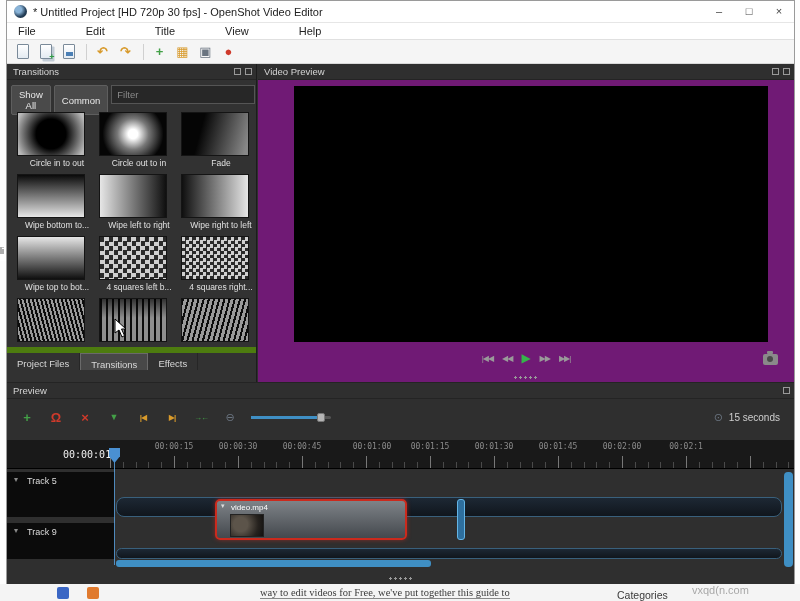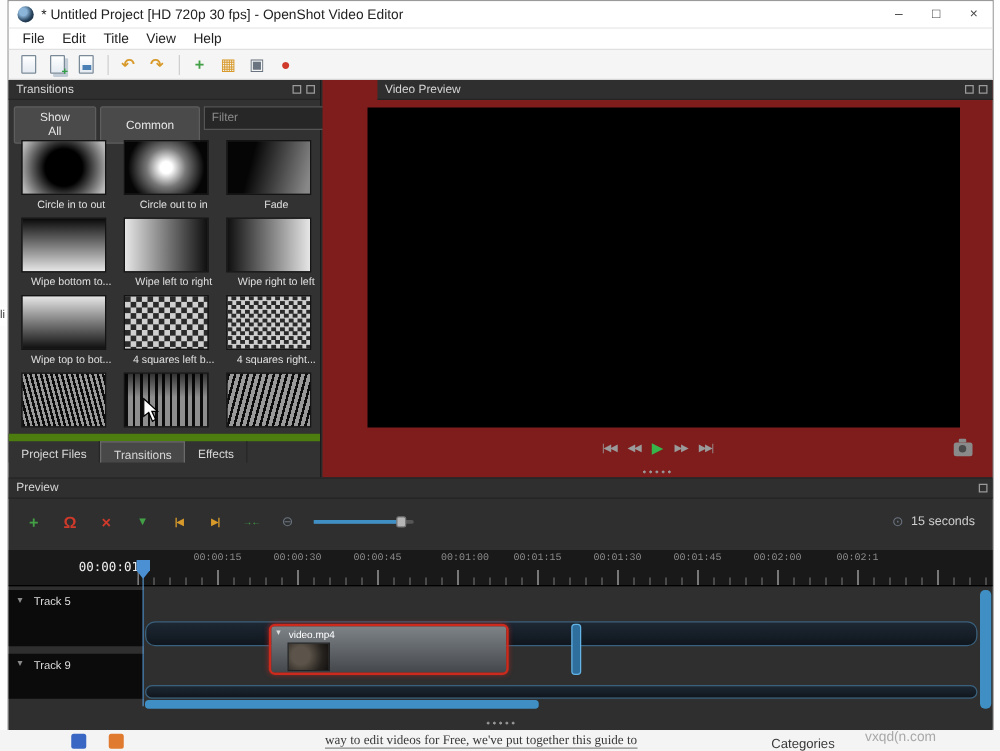--- a/index.html
+++ b/index.html
@@ -11,21 +11,21 @@
   .window { position:absolute; left:6px; top:0; width:789px; height:584px;
             background:#ececec; border:1px solid #9a9a9a; }
   .titlebar { position:absolute; left:0; top:0; right:0; height:22px; background:#fff;
               display:flex; align-items:center; border-bottom:1px solid #e6e6e6; }
   .logo { width:13px; height:13px; border-radius:50%; margin:0 6px 0 7px;
           background:radial-gradient(circle at 35% 35%, #8ab4d8 0 25%, #27425c 60%, #0e1c29 100%); }
   .title-text { font-size:11px; color:#222; }
   .win-btns { margin-left:auto; display:flex; }
   .win-btn { width:30px; height:21px; text-align:center; line-height:21px; font-size:11px; color:#444; }
   .menubar { position:absolute; left:0; top:22px; right:0; height:17px; background:#fff;
-             border-bottom:1px solid #e0e0e0; display:flex; align-items:center; padding-left:4px; }
+             border-bottom:1px solid #e0e0e0; display:flex; align-items:center; padding-left:4px;gap:36px; }
   .menu-item { font-size:11px; color:#222; padding:0 7px; }
   .toolbar { position:absolute; left:0; top:39px; right:0; height:24px; background:#f5f5f5;
              border-bottom:1px solid #d8d8d8; display:flex; align-items:center; padding-left:5px; }
   .tbtn { width:21px; height:20px; display:flex; align-items:center; justify-content:center;
           font-size:13px; margin-right:2px; }
   .sep { width:1px; height:16px; background:#d0d0d0; margin:0 5px; }
   .pg { width:12px; height:15px; background:linear-gradient(#fff,#e4ebf2); border:1px solid #7a8a99;
         border-radius:1px; position:relative; }
   .pg.stack { box-shadow:2.5px 2.5px 0 #c2ccd6; }
   .pg .badge { position:absolute; right:-4px; bottom:-4px; font-size:9px; font-weight:bold; color:#2f9e44; }
@@ -42,21 +42,21 @@
            border-bottom:1px solid #242424; }
   .phead .ptitle { font-size:9.5px; color:#d5d5d5; padding-left:6px; }
   .dock { width:7px; height:7px; border:1px solid #9a9a9a; display:inline-block; margin-right:4px; }
   .phead .spring { margin-left:auto; }
 
   
   .panel-trans { position:absolute; left:0; top:0; width:250px; height:318px; background:#323232;
                  border-right:1px solid #1c1c1c; }
   .filter-row { position:absolute; left:4px; right:4px; top:21px; height:19px; display:flex; gap:3px; }
   .ghost-btn { background:#4a4a4a; border:1px solid #5e5e5e; color:#e8e8e8; font-size:9.5px;
-               border-radius:2px; padding:0 20px; height:30px; }
+               border-radius:2px; padding:0 7px; height:30px; }
   .filter-input { flex:1; background:#272727; border:1px solid #555; color:#bbb; font-size:9.5px;
                   padding:0 5px; height:19px; }
   .filter-input::placeholder { color:#8a8a8a; }
   .tgrid { position:absolute; left:3px; right:0; top:46px; bottom:23px; overflow:hidden;
            display:flex; flex-wrap:wrap; align-content:flex-start; }
   .tcell { width:78px; margin:2px 2px 4px 2px; }
   .thumb { width:68px; height:44px; margin:0 auto; border:1px solid #141414; }
   .tlabel { font-size:8.5px; color:#e0e0e0; text-align:center; margin-top:2px;
             white-space:nowrap; overflow:hidden;margin-left:12px; }
   .g0 { background:radial-gradient(circle at 50% 50%, #000 0 38%, #b8b8b8 92%); }
@@ -72,21 +72,21 @@
   .g10 { background:linear-gradient(to bottom, rgba(0,0,0,.65), rgba(0,0,0,0) 45%),
                repeating-linear-gradient(90deg, #0c0c0c 0 2px, #8e8e8e 2px 6px); }
   .g11 { background:repeating-linear-gradient(105deg, #0c0c0c 0 2px, #9a9a9a 2px 5px); }
   .tabs { position:absolute; left:0; right:0; bottom:12px; height:23px; background:#323232;
           border-top:6px solid #4d7c0f; display:flex; }
   .tab { font-size:9.5px; color:#d8d8d8; padding:0 10px; line-height:22px;
          border-right:1px solid #262626; }
   .tab.active { background:#484848; border:1px solid #6a6a6a; border-bottom:none; }
 
   
-  .panel-prev { position:absolute; left:251px; top:0; right:0; height:318px; background:#7f1d1d;padding-left:44px; }
+  .panel-prev { position:absolute; left:251px; top:0; right:0; height:318px; background:#701a75; }
   .video { position:absolute; left:36px; top:22px; width:474px; height:256px; background:#000; }
   .transport { position:absolute; left:0; right:0; top:287px; display:flex; justify-content:center;
                align-items:center; gap:9px; }
   .tp { font-size:8px; color:#9a9a9a; letter-spacing:-1px; }
   .tp.play { font-size:12px; color:#35b54a; letter-spacing:0; }
   .camera { position:absolute; right:16px; top:290px; width:15px; height:11px; background:#8a8a8a;
             border-radius:2px; }
   .camera::before { content:""; position:absolute; top:-3px; left:4px; width:6px; height:3px;
                     background:#8a8a8a; border-radius:1px; }
   .camera::after { content:""; position:absolute; top:2px; left:4px; width:6px; height:6px;
@@ -106,21 +106,21 @@
   .slider { position:relative; width:80px; height:3px; background:#555; border-radius:2px;
             margin-left:4px; }
   .slider .fill { position:absolute; left:0; top:0; height:3px; width:85%; background:#3f8fc4; }
   .slider .handle { position:absolute; left:82%; top:-3px; width:8px; height:9px; background:#b5b5b5;
                     border:1px solid #777; border-radius:2px; }
   .zoom-right { margin-left:auto; display:flex; align-items:center; margin-right:14px; gap:6px; }
   .zoom-label { font-size:10px; color:#cfcfcf; }
   .ruler { position:absolute; left:0; right:0; top:57px; height:29px; background:#191919;
            border-bottom:1px solid #000; }
   .cur-time { position:absolute; left:56px; top:9px; font-size:10px; color:#f0f0f0; }
-  .rlabel { position:absolute; top:2px; width:50px; text-align:center; font-size:8px; color:#8c8c8c;font-family:Liberation Mono, monospace; }
+  .rlabel { position:absolute; top:2px; width:50px; text-align:center; font-size:8px; color:#8c8c8c; }
   .ticks-minor { position:absolute; left:103px; right:0; bottom:0; height:6px;
     background:repeating-linear-gradient(to right,#4a4a4a 0 1px,transparent 1px 12.8px); }
   .ticks-major { position:absolute; left:103px; right:0; bottom:0; height:12px;
     background:repeating-linear-gradient(to right,#787878 0 1px,transparent 1px 64px); }
   .playhead { position:absolute; left:102px; top:65px; width:11px; height:15px; background:#4a90d2;
               clip-path:polygon(0 0,100% 0,100% 55%,50% 100%,0 55%); z-index:5; }
   .ph-line { position:absolute; left:107px; top:78px; height:104px; width:1px;
              background:rgba(90,160,220,.85); z-index:4; }
   .tracks { position:absolute; left:0; right:0; top:86px; bottom:0; }
   .trow { position:absolute; left:0; right:0; }

